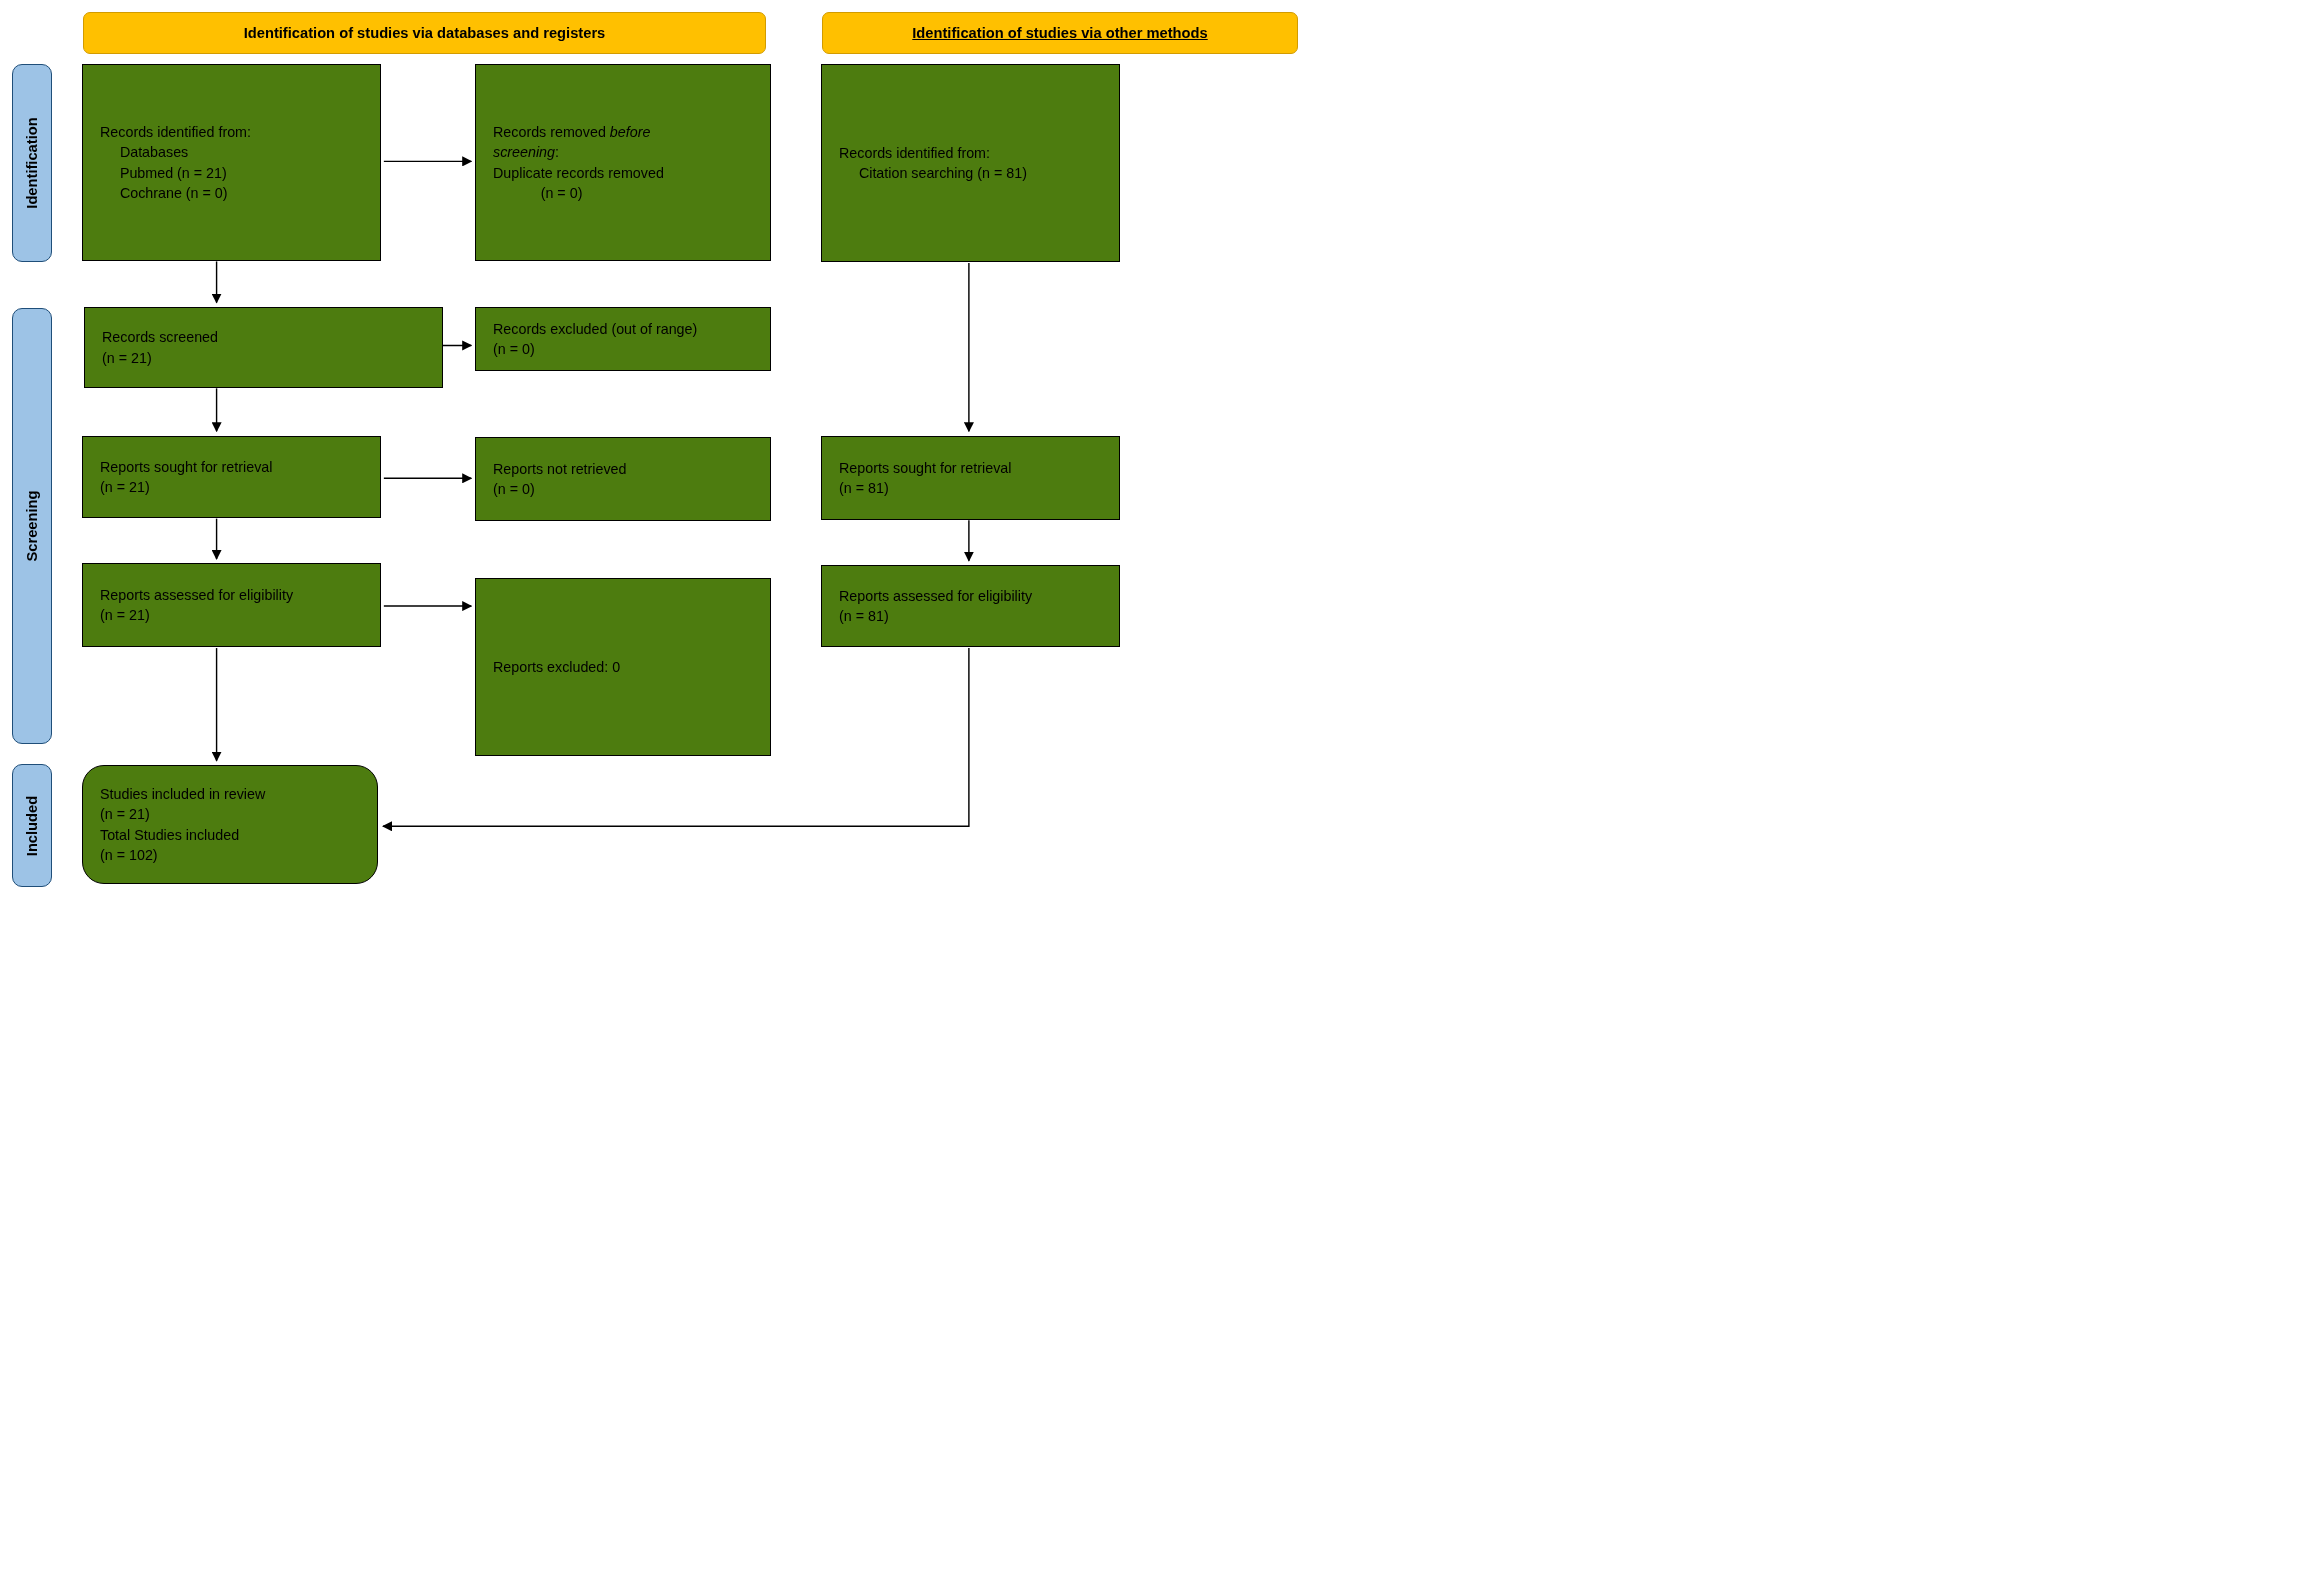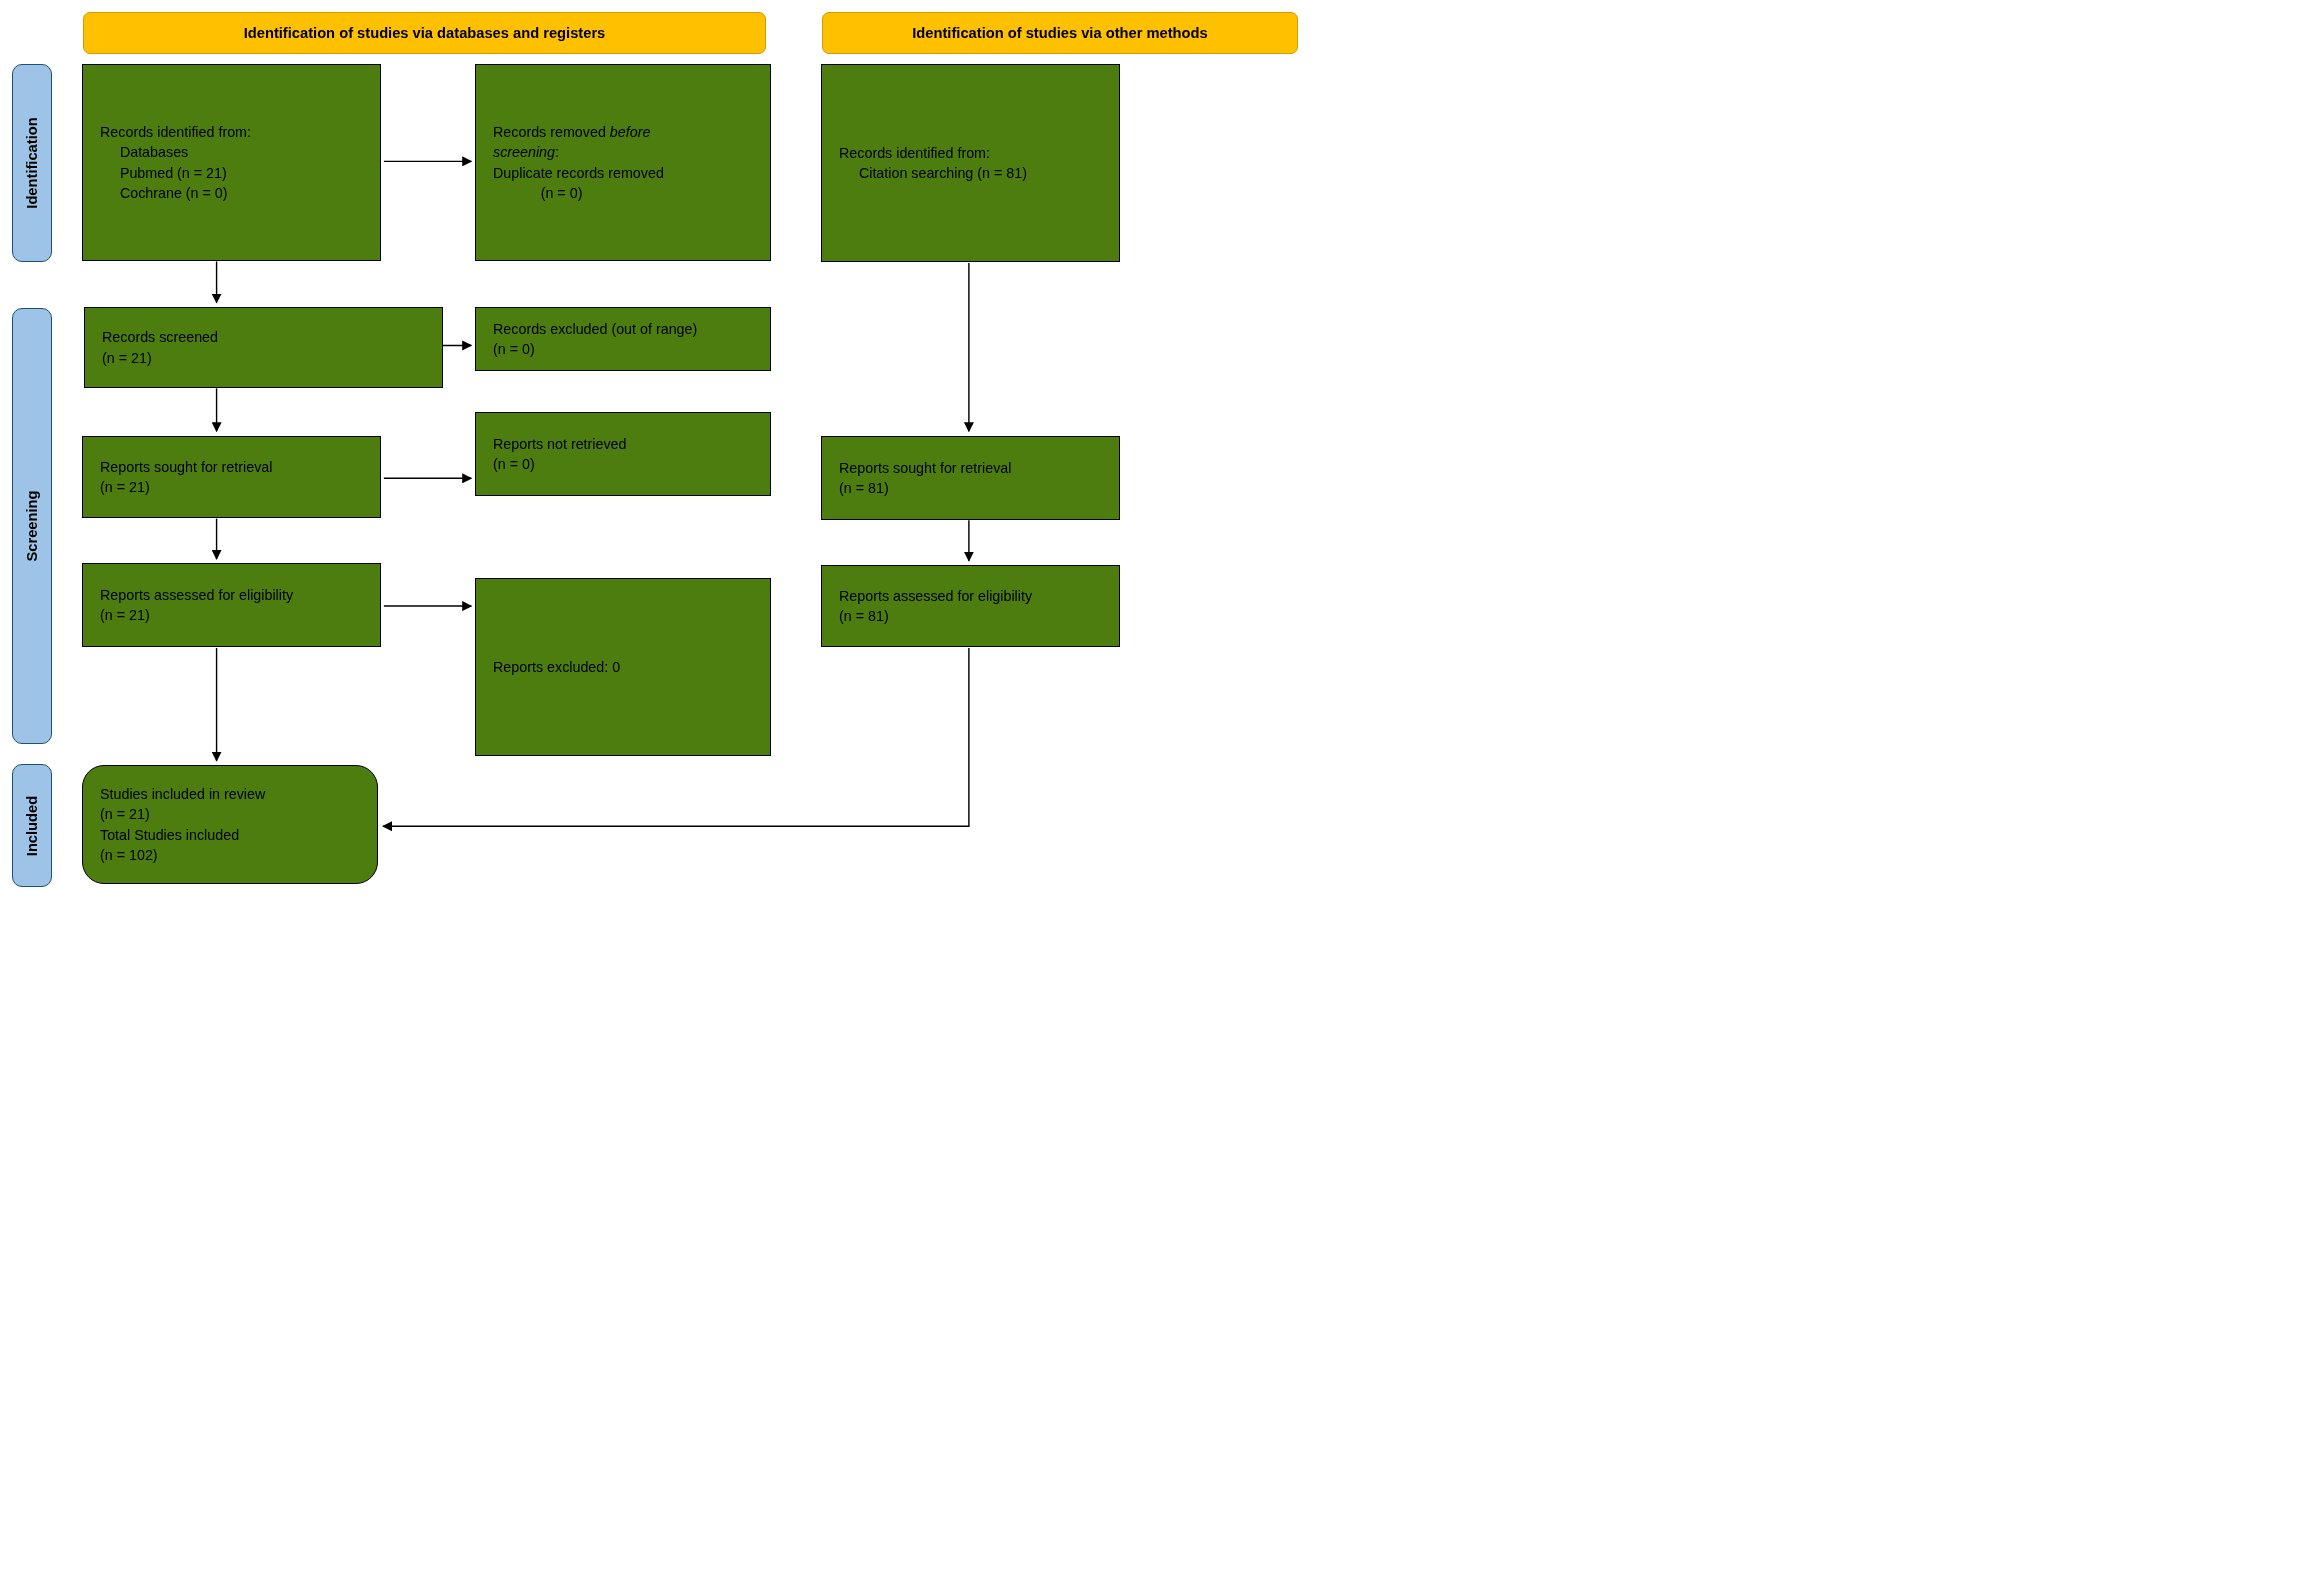--- a/index.html
+++ b/index.html
@@ -84,21 +84,21 @@
     <path d="M456,721 L560,721" stroke="#000" stroke-width="1.7" fill="none" marker-end="url(#ah)"></path>
     <path d="M257,771 L257,905" stroke="#000" stroke-width="1.7" fill="none" marker-end="url(#ah)"></path>
     <path d="M1152,313 L1152,513" stroke="#000" stroke-width="1.7" fill="none" marker-end="url(#ah)"></path>
     <path d="M1152,619 L1152,667" stroke="#000" stroke-width="1.7" fill="none" marker-end="url(#ah)"></path>
     <path d="M1152,771 L1152,983 L455,983" stroke="#000" stroke-width="1.7" fill="none" marker-end="url(#ah)"></path>
   </svg>
 
   <div class="header" style="left:83px; top:11.8px; width:683px; height:42px;">
     <span>Identification of studies via databases and registers</span>
   </div>
-  <div class="header" style="left:822px; top:11.8px; width:476px; height:42px;">
+  <div class="header" style="left:822px; top:11.8px; width:476px; height:42px;text-decoration:underline;">
     <span>Identification of studies via other methods</span>
   </div>
 
   <div class="stage" style="left:11.8px; top:64px; width:40px; height:198px;">
     <span class="stage-text">Identification</span>
   </div>
   <div class="stage" style="left:11.8px; top:308px; width:40px; height:436px;">
     <span class="stage-text">Screening</span>
   </div>
   <div class="stage" style="left:11.8px; top:764px; width:40px; height:123px;">
@@ -133,21 +133,21 @@
   <div class="box" style="left:475px; top:64px; width:296px; height:197px;">
     <div class="box-text"><span>Records removed </span><em>before
 screening</em><span>:
 Duplicate records removed
             (n = 0)</span></div>
   </div>
   <div class="box" style="left:475px; top:307px; width:296px; height:64px;">
     <div class="box-text">Records excluded (out of range)
 (n = 0)</div>
   </div>
-  <div class="box" style="left:475px; top:412px; width:296px; height:84px;">
+  <div class="box" style="left:475px; top:437px; width:296px; height:84px;">
     <div class="box-text">Reports not retrieved
 (n = 0)</div>
   </div>
   <div class="box" style="left:475px; top:563px; width:296px; height:178px;margin-top:15px;">
     <div class="box-text">Reports excluded: 0</div>
   </div>
 
   <div class="box" style="left:821px; top:64px; width:299px; height:198px;">
     <div class="box-text">Records identified from:
      Citation searching (n = 81)</div>

